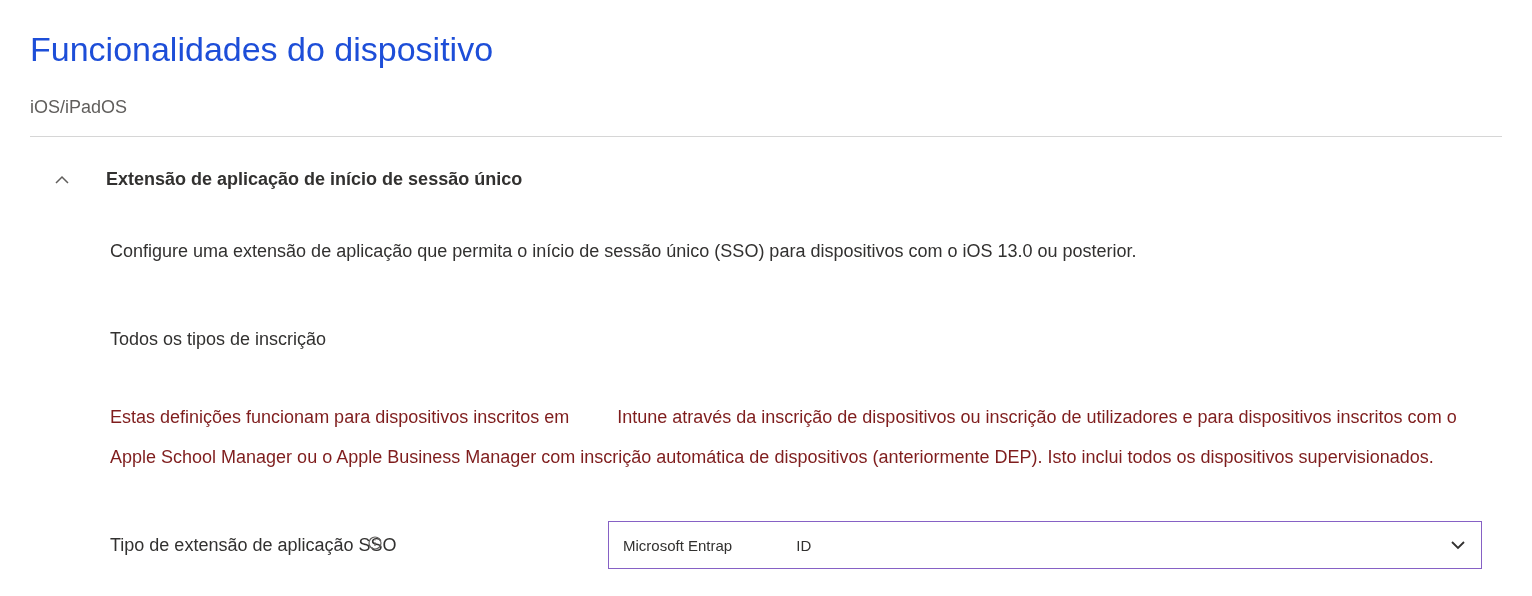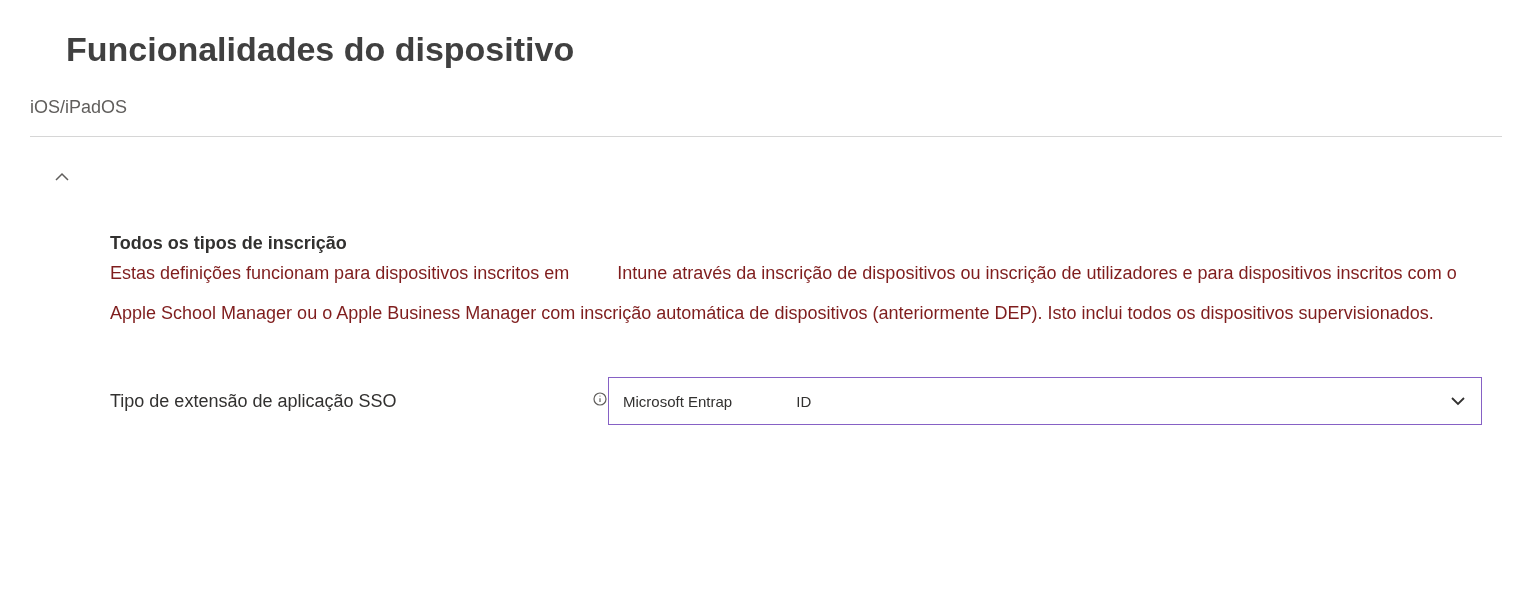--- a/index.html
+++ b/index.html
@@ -12,24 +12,23 @@
       font-family: "Segoe UI", -apple-system, BlinkMacSystemFont, sans-serif;
       background: #ffffff;
       color: #323130;
       width: 1532px;
       height: 596px;
       padding: 30px 30px 0 30px;
     }
 
     .page-title {
       font-size: 34px;
-      font-weight: 700;
-      color: #404040;
+      font-weight: 400;
+      color: #1d4ed8;
       margin-bottom: 4px;
-      margin-left: 36px;
     }
 
     .subtitle {
       font-size: 18px;
       font-weight: 400;
       color: #605e5c;
       margin-bottom: 18px;
       margin-top: 28px;
     }
 
@@ -77,22 +76,23 @@
     .description {
       font-size: 18px;
       font-weight: 400;
       color: #323130;
       margin-bottom: 64px;
       line-height: 1.5;
     }
 
     .subsection-title {
       font-size: 18px;
-      font-weight: 700;
-      color: #323130;
+      font-weight: 400;
+      color: #323130;
+      margin-bottom: 48px;
     }
 
     .subsection-description {
       font-size: 18px;
       font-weight: 400;
       color: #7f1d1d;
       line-height: 2.2;
       margin-bottom: 44px;
     }
 
@@ -106,21 +106,20 @@
       align-items: center;
       gap: 0;
     }
 
     .form-label-wrap {
       display: flex;
       align-items: center;
       gap: 0;
       width: 498px;
       flex-shrink: 0;
-      justify-content: space-between;
     }
 
     .form-label {
       font-size: 18px;
       font-weight: 400;
       color: #323130;
     }
 
     .info-icon {
       width: 16px;
@@ -187,23 +186,25 @@
 <h1 class="page-title">Funcionalidades do dispositivo</h1>
 <div class="subtitle">iOS/iPadOS</div>
 <hr class="divider">
 
 <div class="section-header">
   <span class="chevron-icon">
     <svg viewBox="0 0 16 16">
         <polyline points="2,11 8,5 14,11"></polyline>
       </svg>
   </span>
+  <span class="section-title">Extensão de aplicação de início de sessão único</span>
 </div>
 
 <div class="content">
+  <p class="description">Configure uma extensão de aplicação que permita o início de sessão único (SSO) para dispositivos com o iOS 13.0 ou posterior.</p>
 
   <p class="subsection-title">Todos os tipos de inscrição</p>
 
   <p class="subsection-description">
     <span>Estas definições funcionam para dispositivos inscritos em</span><span class="inline-gap"></span><span>Intune através da inscrição de dispositivos ou inscrição de utilizadores e para dispositivos inscritos com o Apple School Manager ou o Apple Business Manager com inscrição automática de dispositivos (anteriormente DEP). Isto inclui todos os dispositivos supervisionados.</span>
   </p>
 
   <div class="form-row">
     <div class="form-label-wrap">
       <span class="form-label">Tipo de extensão de aplicação SSO</span>

